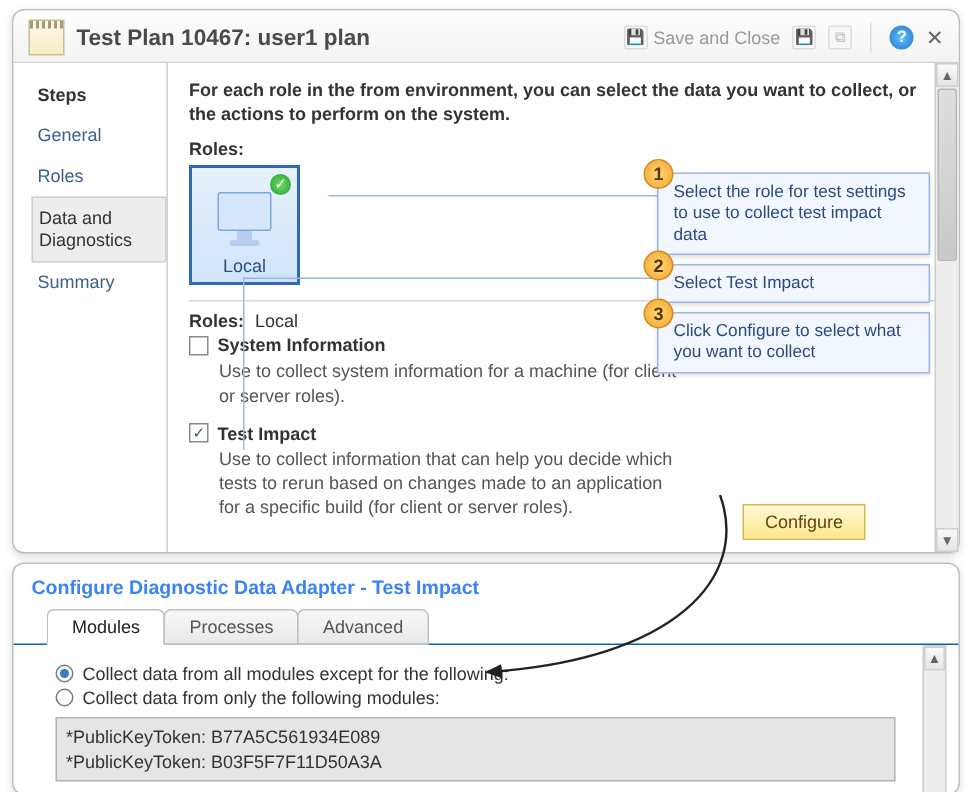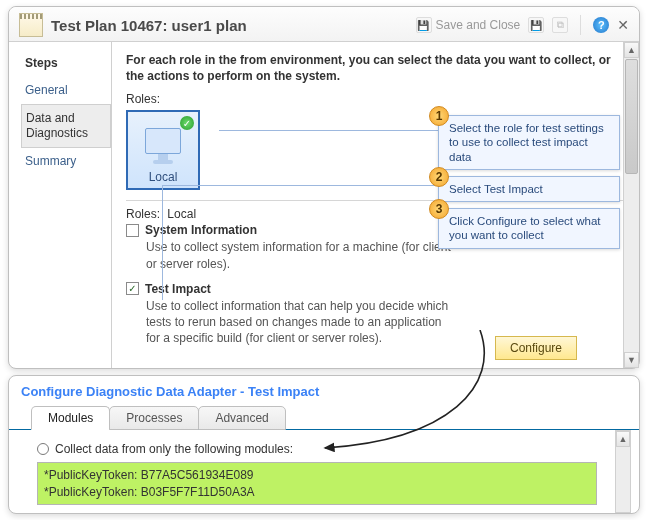--- a/index.html
+++ b/index.html
@@ -64,21 +64,21 @@
     color:#333;
   }
 
   .content {
     flex: 1;
     border-left: 1px solid #d0d0d0;
     padding: 10px 14px 12px 14px;
     position: relative;
   }
   .intro { font-weight:bold; color:#333; margin-bottom:8px; line-height:1.35; }
-  .label-bold { font-weight:normal; margin:4px 0; }
+  .label-bold { font-weight:bold; margin:4px 0; }
 
   .role-row { display:flex; align-items:flex-start; gap:18px; position:relative; }
   .role-tile {
     width: 74px; height: 80px;
     border: 2px solid #2f6ab5;
     background: linear-gradient(#e7f1fc,#cfe4fc);
     display:flex; flex-direction:column; align-items:center; justify-content:flex-end;
     position:relative;
     padding-bottom:4px;
   }
@@ -145,21 +145,21 @@
     margin-right:-1px;
     position:relative;
     top:1px;
   }
   .tab.active { background:#fff; border-bottom-color:#fff; color:#222; }
   .p2body { padding: 10px 14px 8px 28px; position:relative; }
   .radio-row { display:flex; align-items:center; gap:6px; margin:2px 0; }
   .radio { width:12px; height:12px; border:1px solid #7a7a7a; border-radius:50%; display:inline-flex; align-items:center; justify-content:center; background:#fff;}
   .radio .dot { width:6px; height:6px; border-radius:50%; background:#3b78c9; }
   .txtbox {
-    margin-top:6px; border:1px solid #b5b5b5; background:#bef264; padding:4px 6px; line-height:1.35;
+    margin-top:6px; border:1px solid #b5b5b5; background:#e5e5e5; padding:4px 6px; line-height:1.35;
     width: 560px;
   }
   .rscroll {
     position:absolute; right:8px; top:0px; bottom:0; width:16px;
     background:#ededed; border:1px solid #d0d0d0;
   }
 
   
   .callout {
     position:absolute;
@@ -206,20 +206,21 @@
       <span class="sep"></span>
       <span class="help-icon">?</span>
       <span class="close-x">✕</span>
     </div>
   </div>
 
   <div class="body-area">
     <div class="sidebar">
       <div class="item heading">Steps</div>
       <div class="item">General</div>
+      <div class="item">Roles</div>
       <div class="item selected">Data and Diagnostics</div>
       <div class="item">Summary</div>
     </div>
 
     <div class="content">
       <div class="intro">For each role in the from environment, you can select the data you want to collect, or the actions to perform on the system.</div>
       <div class="label-bold">Roles:</div>
 
       <div class="role-row">
         <div class="role-tile">
@@ -308,20 +309,26 @@
 
 <div class="panel panel2">
   <div class="p2title">Configure Diagnostic Data Adapter - Test Impact</div>
   <div class="tabs">
     <div class="tab active">Modules</div>
     <div class="tab">Processes</div>
     <div class="tab">Advanced</div>
   </div>
   <div class="p2body">
     <div class="radio-row">
+      <span class="radio">
+          <span class="dot"></span>
+        </span>
+      <span>Collect data from all modules except for the following:</span>
+    </div>
+    <div class="radio-row">
       <span class="radio"></span>
       <span>Collect data from only the following modules:</span>
     </div>
     <div class="txtbox">
       <div>*PublicKeyToken: B77A5C561934E089</div>
       <div>*PublicKeyToken: B03F5F7F11D50A3A</div>
     </div>
     <div class="rscroll">
       <div class="arrow" style="height:16px;display:flex;align-items:center;justify-content:center;background:linear-gradient(#f9f9f9,#e4e4e4);border:1px solid #cfcfcf;font-size:9px;color:#666;">▲</div>
     </div>

